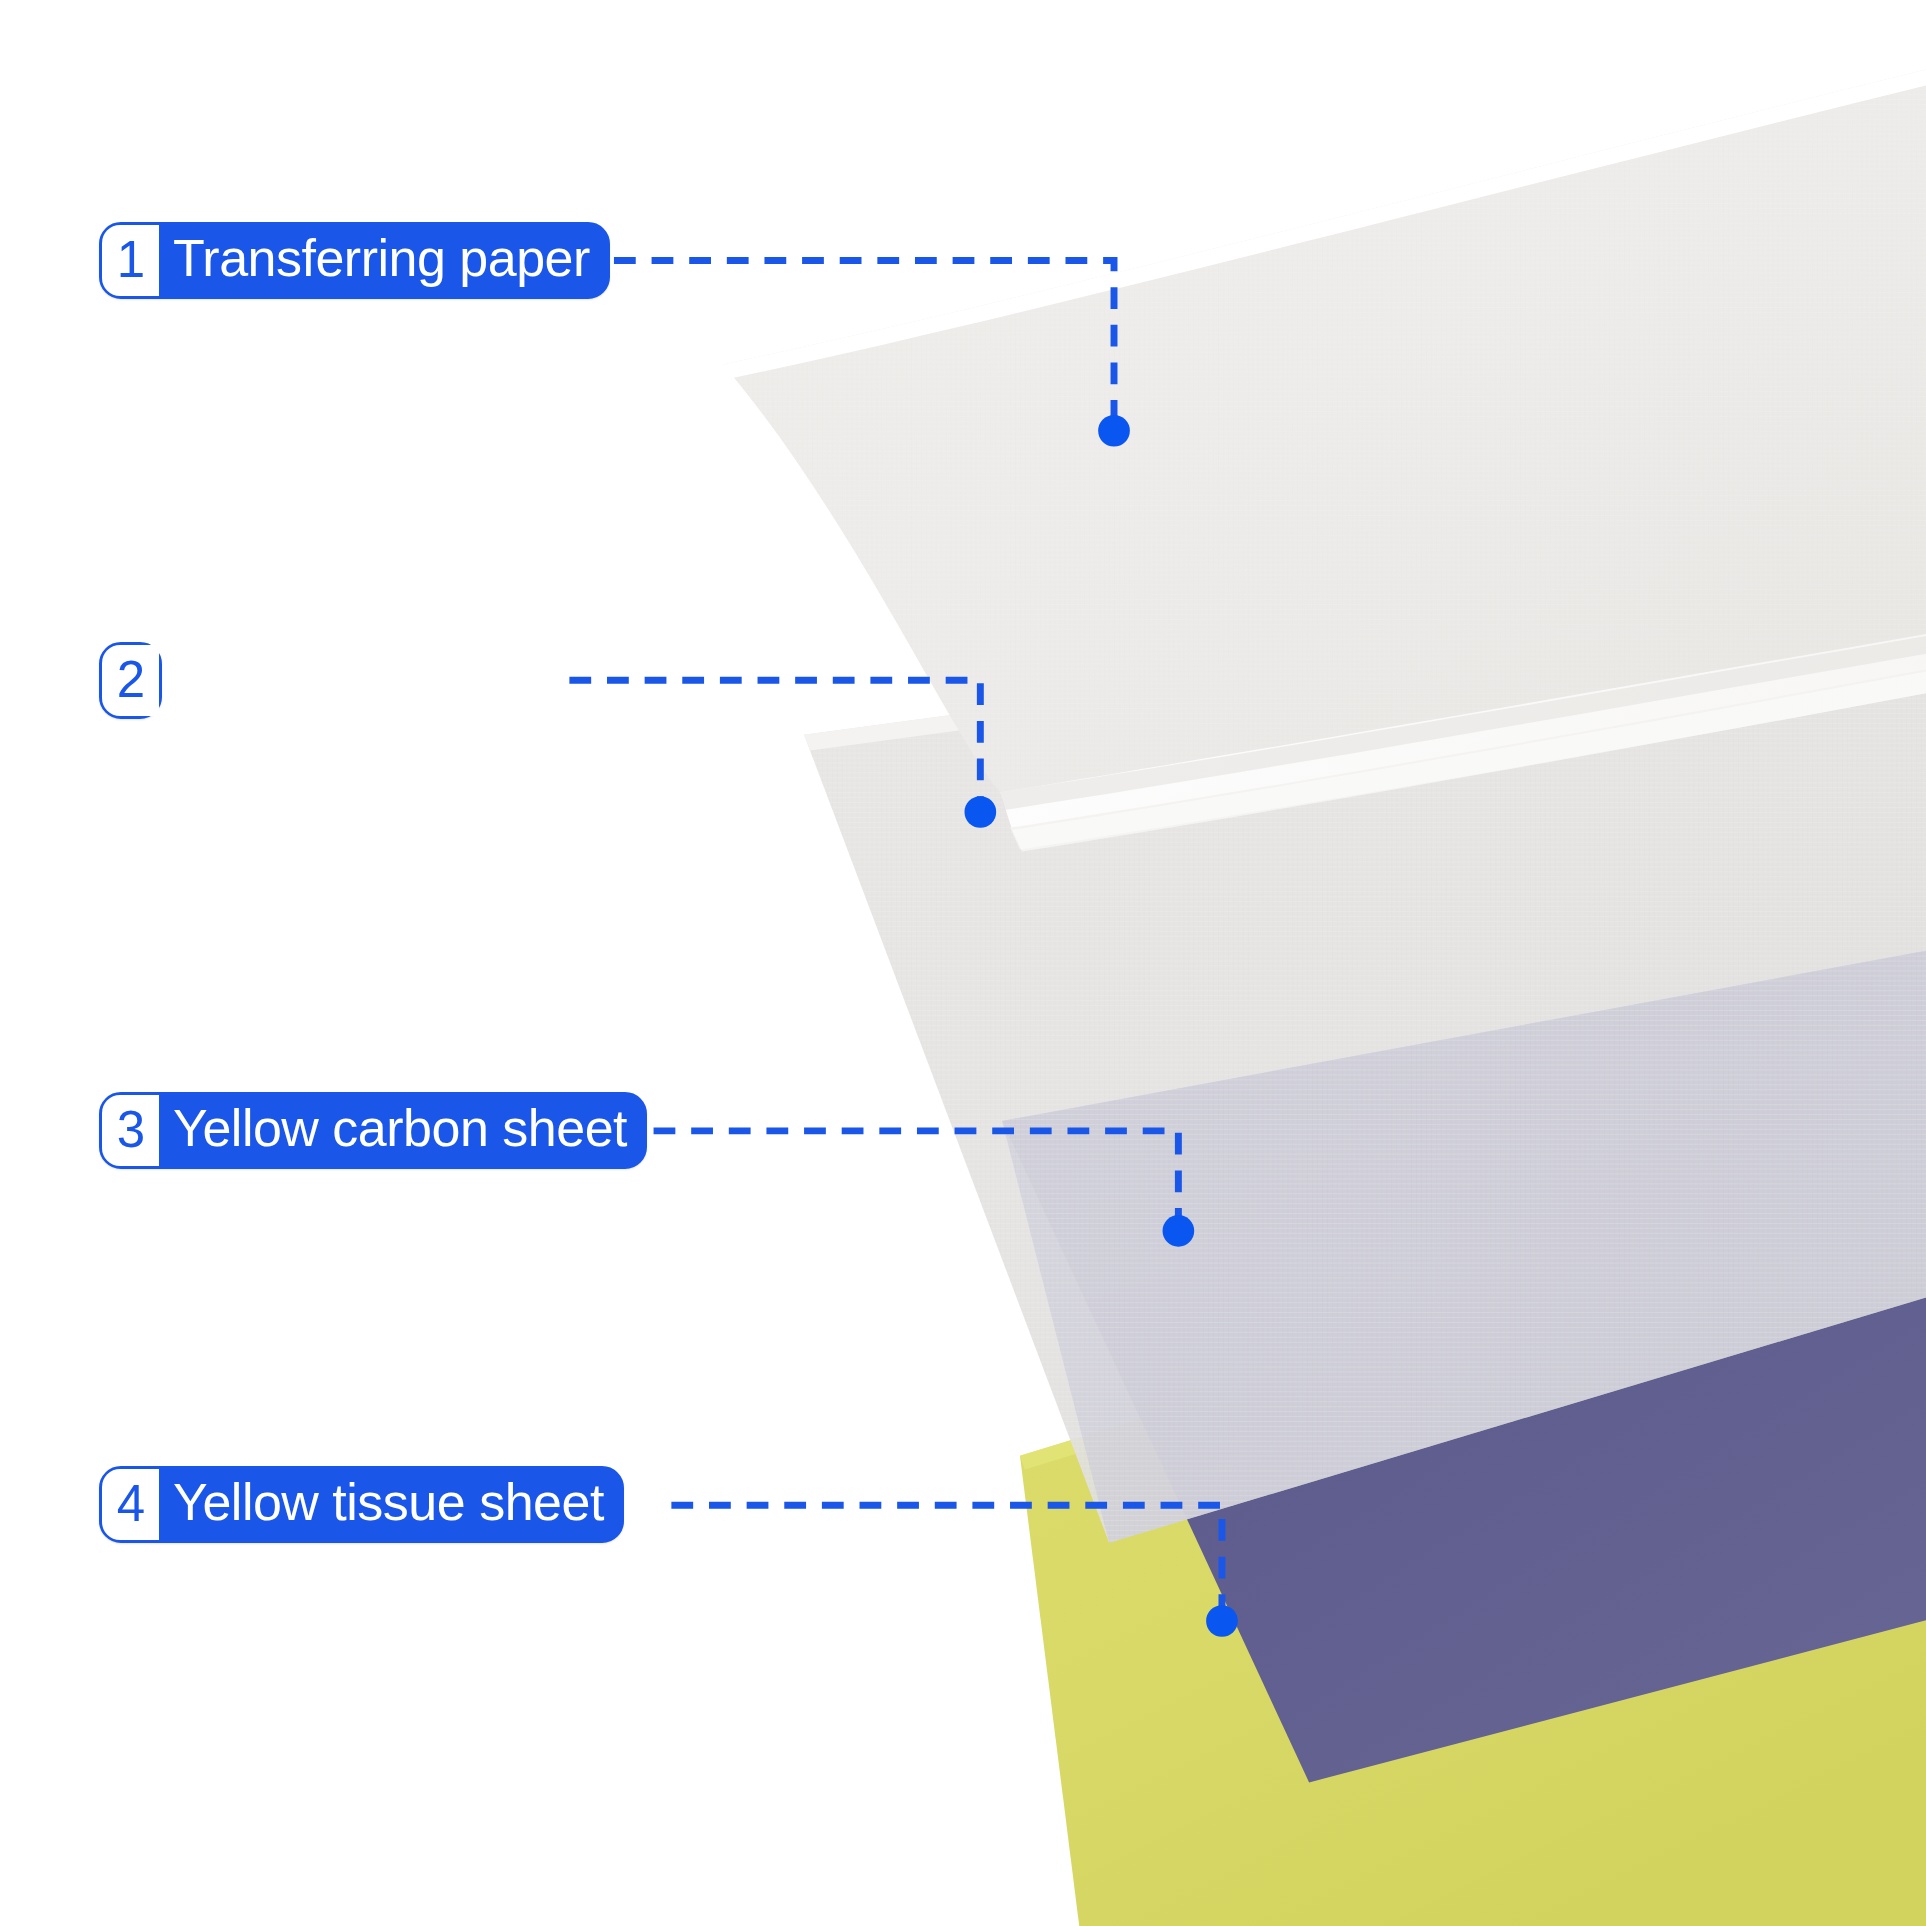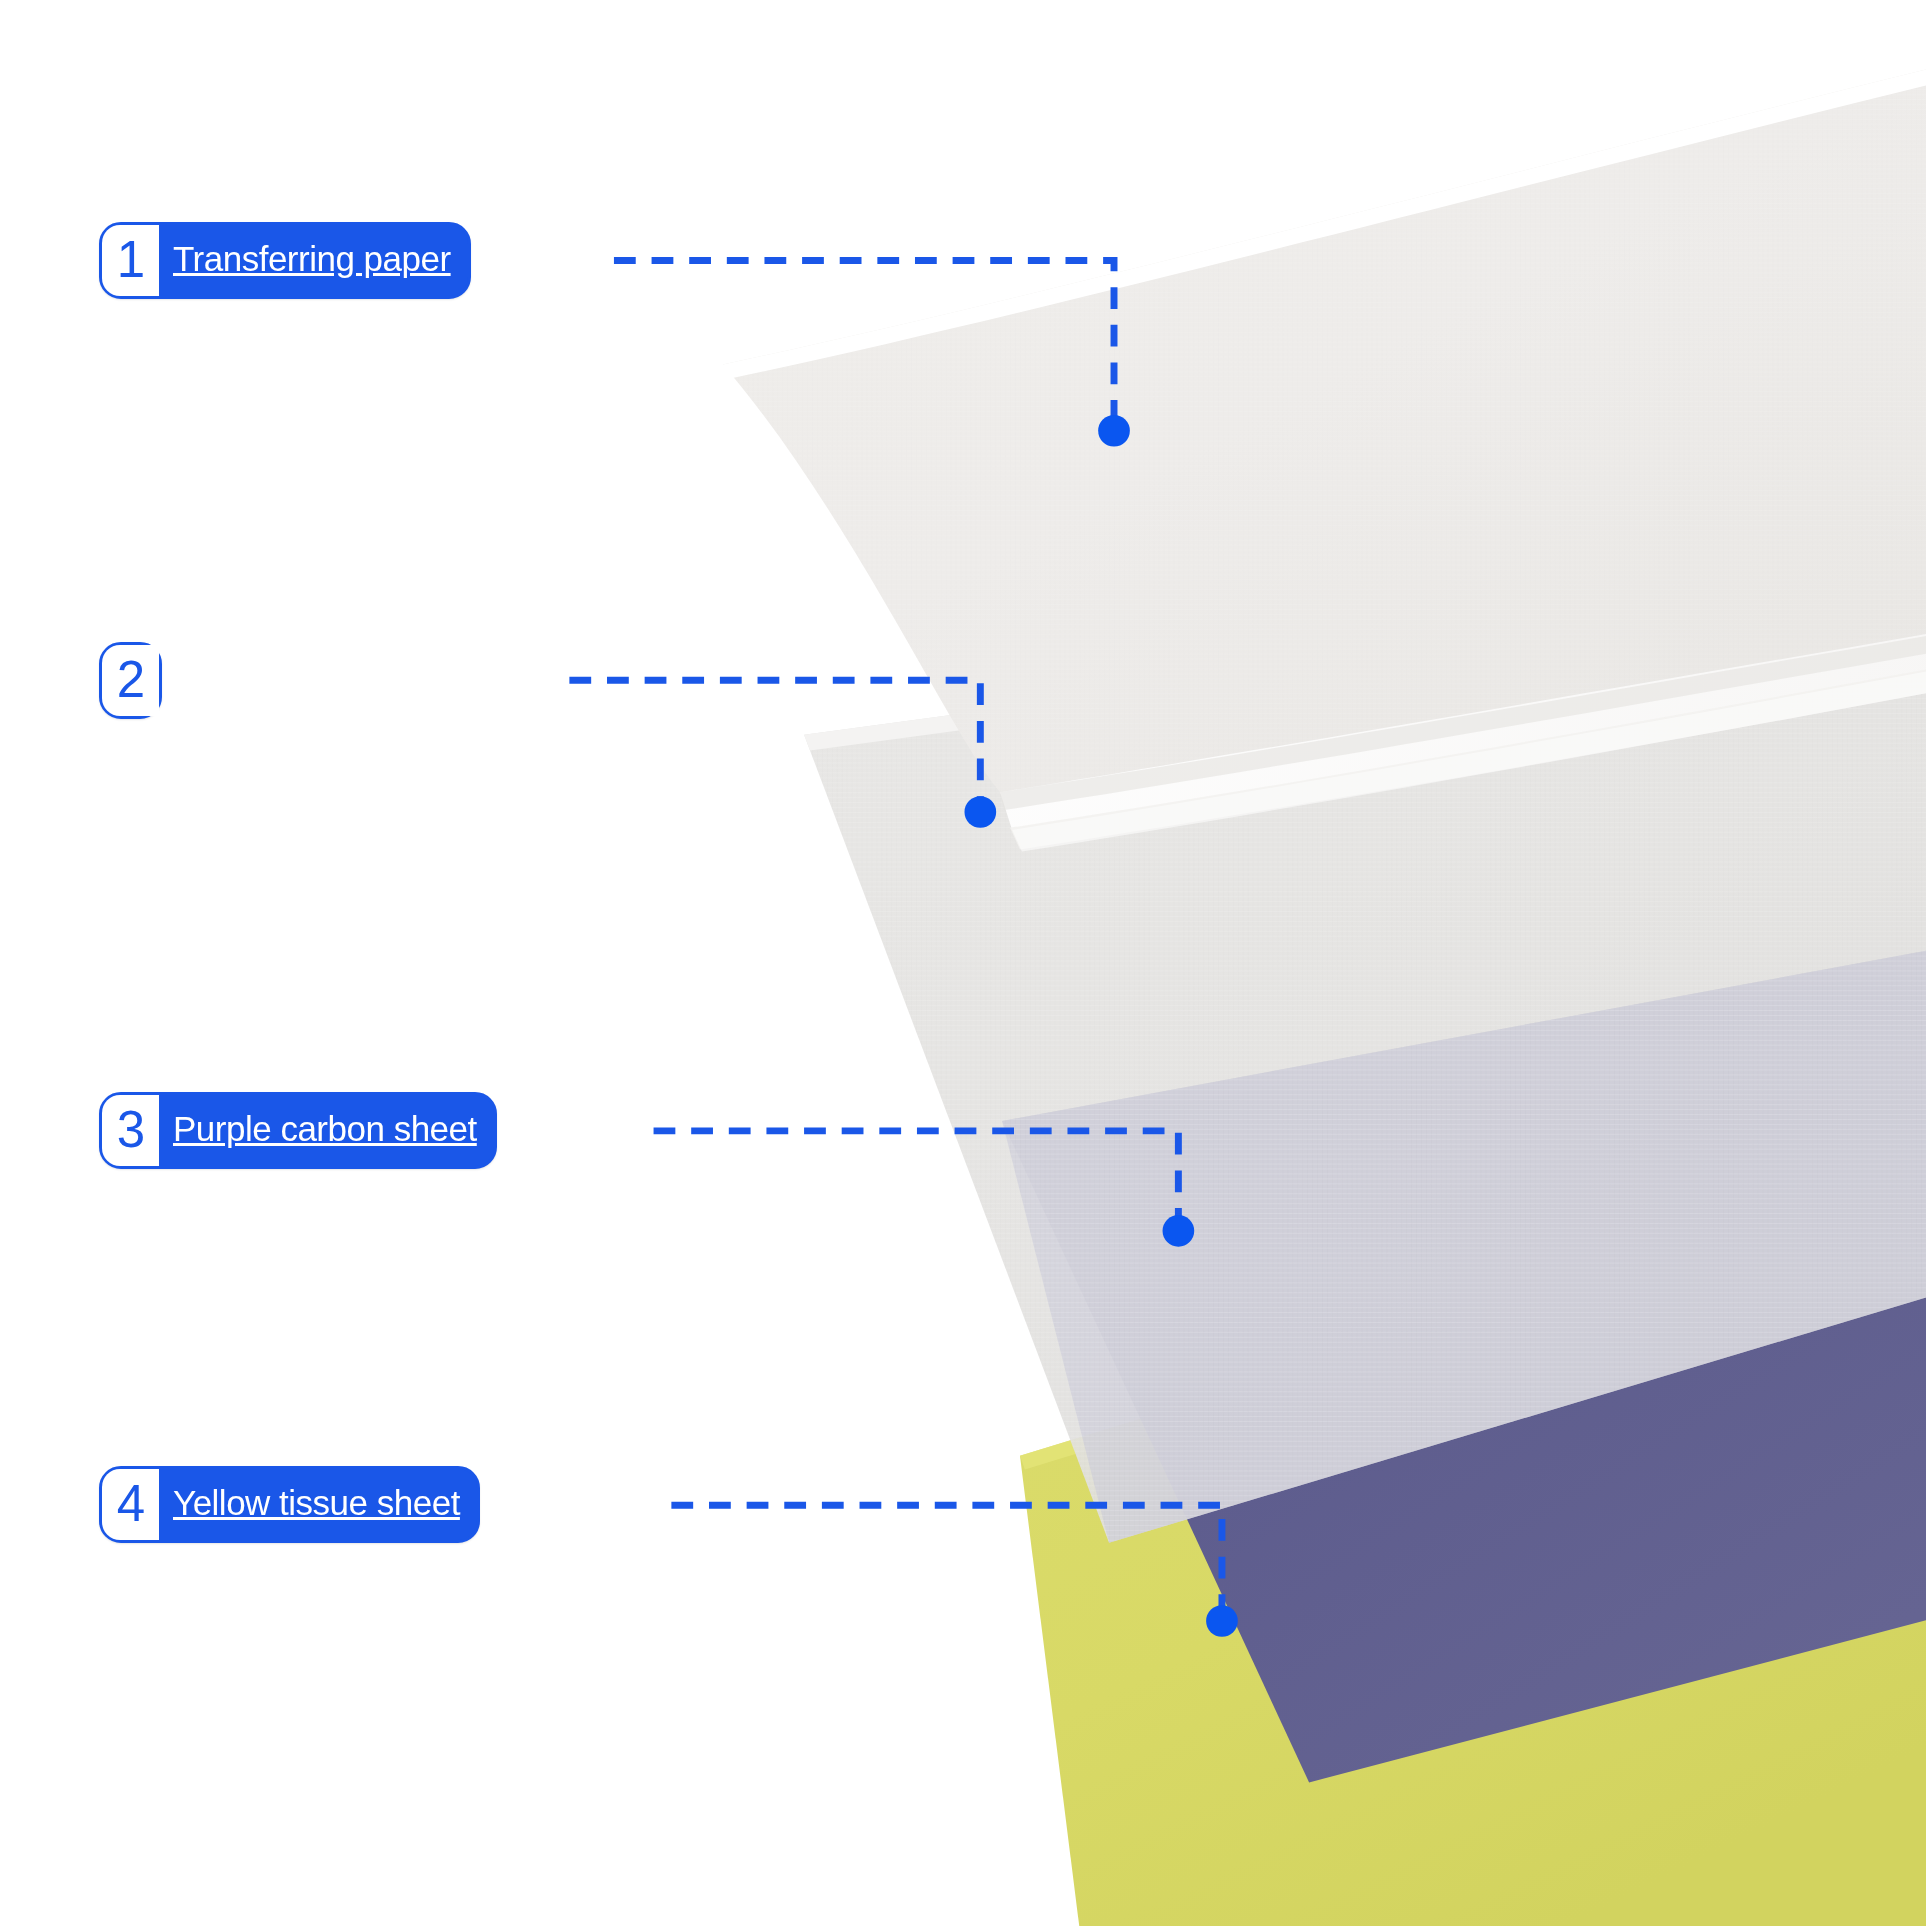--- a/index.html
+++ b/index.html
@@ -50,27 +50,26 @@
     font-weight: 400;
     line-height: 1;
     letter-spacing: -1px;
     padding-bottom: 3px;
     box-sizing: border-box;
   }
   .callout .text {
     color: #ffffff;
     display: flex;
     align-items: center;
-    font-size: 35px;
+    font-size: 52px;
     font-weight: 400;
     line-height: 1;
     white-space: nowrap;
     padding: 0 17px 5px 14px;
     letter-spacing: -0.5px;
-    text-decoration: underline;
   }
 
   
   #callout-1 { left: 99px; top: 222px; }
   #callout-2 { left: 99px; top: 642px; }
   #callout-3 { left: 99px; top: 1092px; }
   #callout-4 { left: 99px; top: 1466px; }
 </style>
 </head>
 <body>
@@ -199,21 +198,21 @@
     <div class="num">1</div>
     <div class="text">Transferring paper</div>
   </div>
 
   <div class="callout" id="callout-2">
     <div class="num">2</div>
   </div>
 
   <div class="callout" id="callout-3">
     <div class="num">3</div>
-    <div class="text">Purple carbon sheet</div>
+    <div class="text">Yellow carbon sheet</div>
   </div>
 
   <div class="callout" id="callout-4">
     <div class="num">4</div>
     <div class="text">Yellow tissue sheet</div>
   </div>
 
 </div>
 
 

